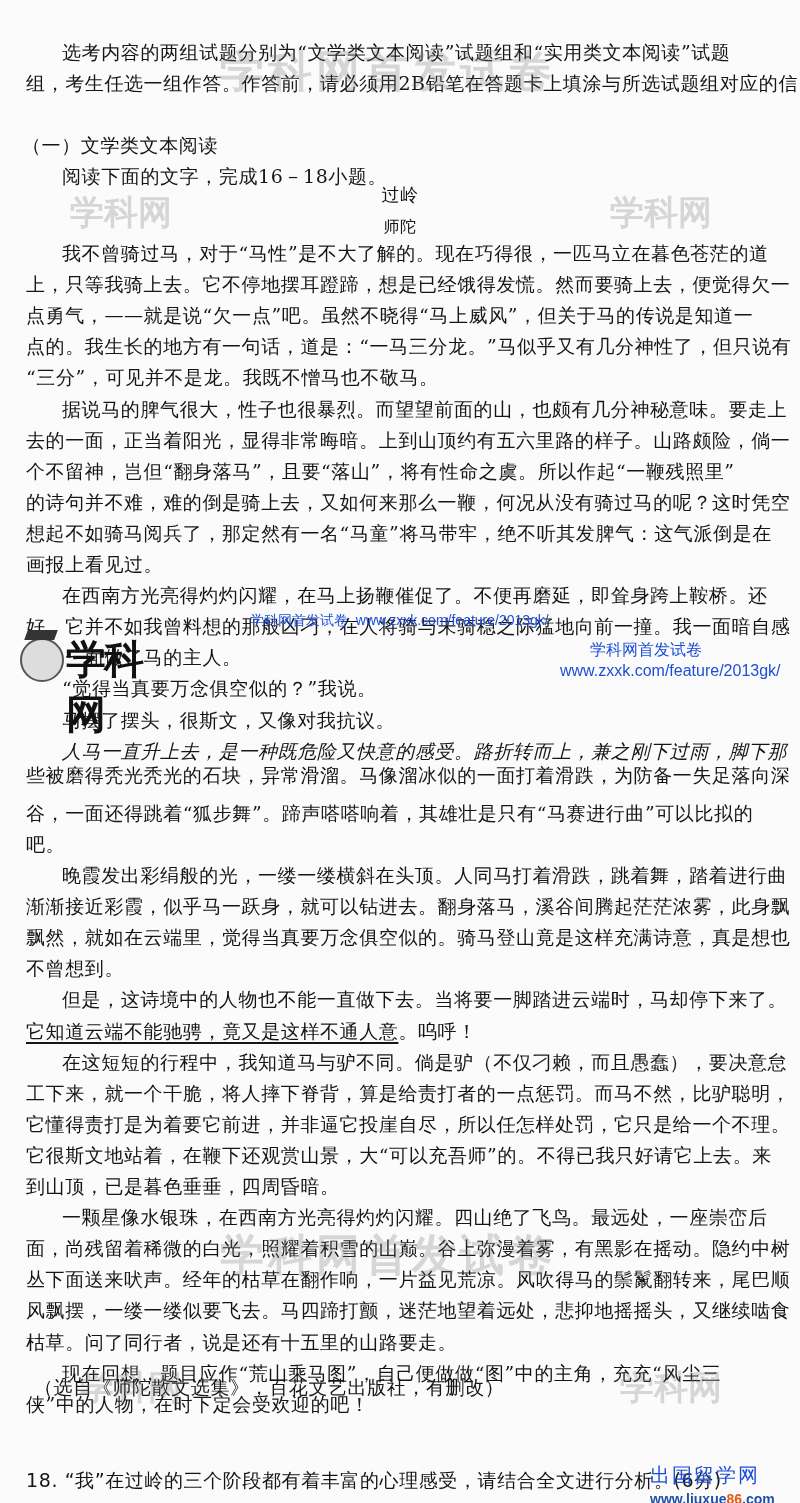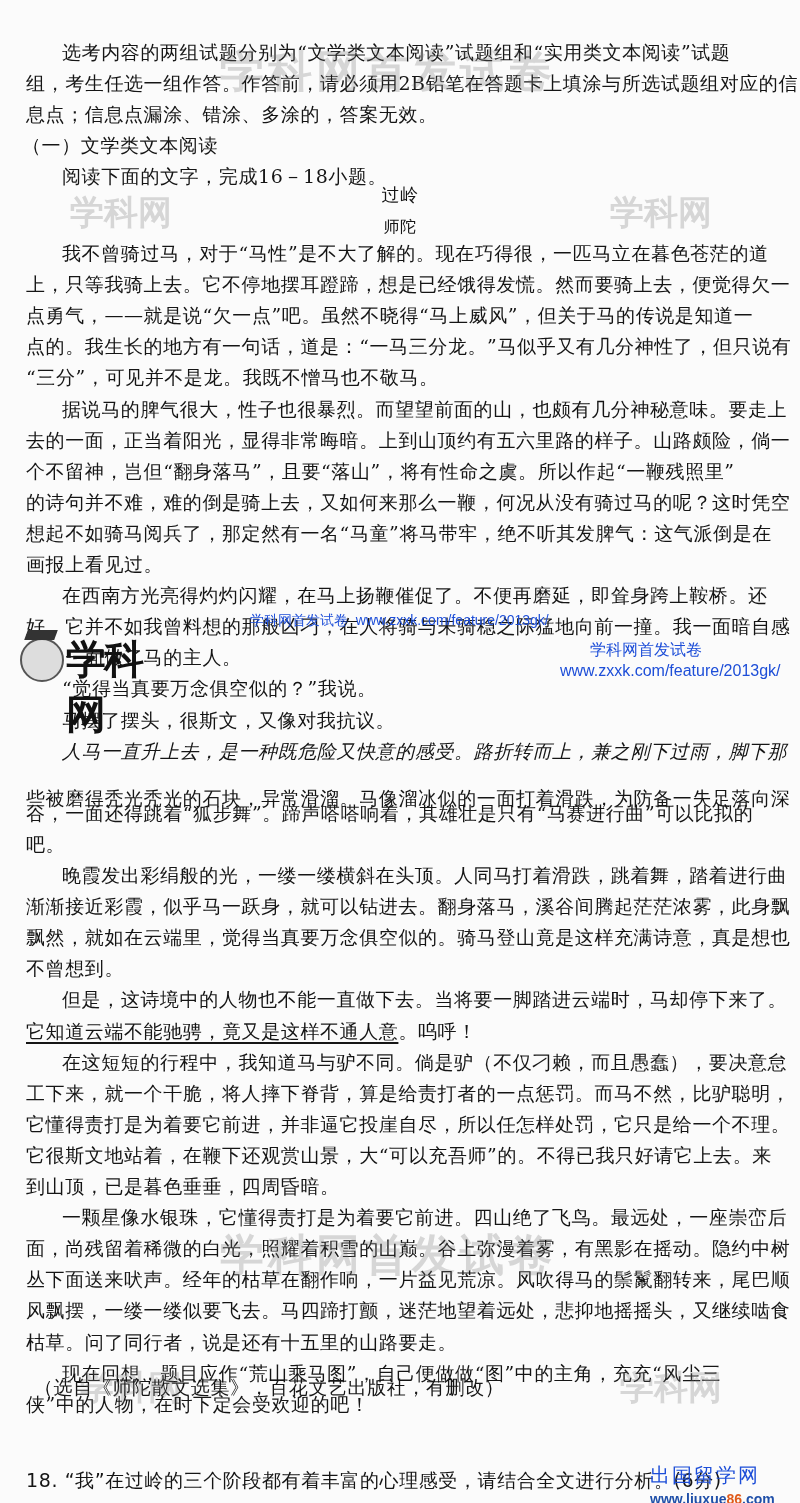--- a/index.html
+++ b/index.html
@@ -37,21 +37,20 @@
   .liuxue .url { font-family: "Liberation Sans", sans-serif; font-size: 14px; color: #1f4fa8; font-weight: bold; margin-top: 2px; }
   .liuxue .url .hi { color: #e05a1a; }
 </style>
 </head>
 <body>
 
 <div class="page">
 
   <div class="line indent" style="top:40px;">选考内容的两组试题分别为“文学类文本阅读”试题组和“实用类文本阅读”试题</div>
   <div class="line" style="top:71px;">组，考生任选一组作答。作答前，请必须用2B铅笔在答题卡上填涂与所选试题组对应的信</div>
-  <div class="line" style="top:102px;">息点；信息点漏涂、错涂、多涂的，答案无效。</div>
   <div class="line" style="top:133px; left:22px;">（一）文学类文本阅读</div>
   <div class="line indent" style="top:164px;">阅读下面的文字，完成16－18小题。</div>
 
   <div class="line title" style="top:183px;">过岭</div>
   <div class="line title" style="top:215px; font-size:16px;">师陀</div>
 
   <div id="article-body">
       <div class="line indent" style="top: 241px;">我不曾骑过马，对于“马性”是不大了解的。现在巧得很，一匹马立在暮色苍茫的道</div>
       <div class="line" style="top: 272px;">上，只等我骑上去。它不停地摆耳蹬蹄，想是已经饿得发慌。然而要骑上去，便觉得欠一</div>
       <div class="line" style="top: 303px;">点勇气，——就是说“欠一点”吧。虽然不晓得“马上威风”，但关于马的传说是知道一</div>
@@ -62,35 +61,35 @@
       <div class="line" style="top: 459px;">个不留神，岂但“翻身落马”，且要“落山”，将有性命之虞。所以作起“一鞭残照里”</div>
       <div class="line" style="top: 490px;">的诗句并不难，难的倒是骑上去，又如何来那么一鞭，何况从没有骑过马的呢？这时凭空</div>
       <div class="line" style="top: 521px;">想起不如骑马阅兵了，那定然有一名“马童”将马带牢，绝不听其发脾气：这气派倒是在</div>
       <div class="line" style="top: 552px;">画报上看见过。</div>
       <div class="line indent" style="top: 583px;">在西南方光亮得灼灼闪耀，在马上扬鞭催促了。不便再磨延，即耸身跨上鞍桥。还</div>
       <div class="line" style="top: 614px;">好，它并不如我曾料想的那般凶刁，在人将骑与未骑稳之际猛地向前一撞。我一面暗自感</div>
       <div class="line" style="top: 645px;">谢，一面做了马的主人。</div>
       <div class="line indent" style="top: 676px;">“觉得当真要万念俱空似的？”我说。</div>
       <div class="line indent" style="top: 708px;">马摆了摆头，很斯文，又像对我抗议。</div>
       <div class="line indent" style="top: 739px; font-style: italic;">人马一直升上去，是一种既危险又快意的感受。路折转而上，兼之刚下过雨，脚下那</div>
-      <div class="line" style="top: 786px; text-align: right;">些被磨得秃光秃光的石块，异常滑溜。马像溜冰似的一面打着滑跌，为防备一失足落向深</div>
+      <div class="line" style="top: 763px; text-align: right;">些被磨得秃光秃光的石块，异常滑溜。马像溜冰似的一面打着滑跌，为防备一失足落向深</div>
       <div class="line" style="top: 801px;">谷，一面还得跳着“狐步舞”。蹄声嗒嗒响着，其雄壮是只有“马赛进行曲”可以比拟的</div>
       <div class="line" style="top: 832px;">吧。</div>
       <div class="line indent" style="top: 863px;">晚霞发出彩绢般的光，一缕一缕横斜在头顶。人同马打着滑跌，跳着舞，踏着进行曲</div>
       <div class="line" style="top: 894px;">渐渐接近彩霞，似乎马一跃身，就可以钻进去。翻身落马，溪谷间腾起茫茫浓雾，此身飘</div>
       <div class="line" style="top: 925px;">飘然，就如在云端里，觉得当真要万念俱空似的。骑马登山竟是这样充满诗意，真是想也</div>
       <div class="line" style="top: 956px;">不曾想到。</div>
       <div class="line indent" style="top: 987px;">但是，这诗境中的人物也不能一直做下去。当将要一脚踏进云端时，马却停下来了。</div>
       <div class="line" style="top: 1019px;"><span class="ul">它知道云端不能驰骋，竟又是这样不通人意</span><span>。呜呼！</span></div>
       <div class="line indent" style="top: 1050px;">在这短短的行程中，我知道马与驴不同。倘是驴（不仅刁赖，而且愚蠢），要决意怠</div>
       <div class="line" style="top: 1081px;">工下来，就一个干脆，将人摔下脊背，算是给责打者的一点惩罚。而马不然，比驴聪明，</div>
       <div class="line" style="top: 1112px;">它懂得责打是为着要它前进，并非逼它投崖自尽，所以任怎样处罚，它只是给一个不理。</div>
       <div class="line" style="top: 1143px;">它很斯文地站着，在鞭下还观赏山景，大“可以充吾师”的。不得已我只好请它上去。来</div>
       <div class="line" style="top: 1174px;">到山顶，已是暮色垂垂，四周昏暗。</div>
-      <div class="line indent" style="top: 1205px;">一颗星像水银珠，它懂得责打是为着要它前进。四山绝了飞鸟。最远处，一座崇峦后</div>
+      <div class="line indent" style="top: 1205px;">一颗星像水银珠，在西南方光亮得灼灼闪耀。四山绝了飞鸟。最远处，一座崇峦后</div>
       <div class="line" style="top: 1236px;">面，尚残留着稀微的白光，照耀着积雪的山巅。谷上弥漫着雾，有黑影在摇动。隐约中树</div>
       <div class="line" style="top: 1267px;">丛下面送来吠声。经年的枯草在翻作响，一片益见荒凉。风吹得马的鬃鬣翻转来，尾巴顺</div>
       <div class="line" style="top: 1298px;">风飘摆，一缕一缕似要飞去。马四蹄打颤，迷茫地望着远处，悲抑地摇摇头，又继续啮食</div>
       <div class="line" style="top: 1330px;">枯草。问了同行者，说是还有十五里的山路要走。</div>
       <div class="line indent" style="top: 1361px;">现在回想，题目应作“荒山乘马图”，自己便做做“图”中的主角，充充“风尘三</div>
       <div class="line" style="top: 1392px;">侠”中的人物，在时下定会受欢迎的吧！</div>
     </div>
 
   <div class="line right" style="top:1375px;">（选自《师陀散文选集》，百花文艺出版社，有删改）</div>
 

